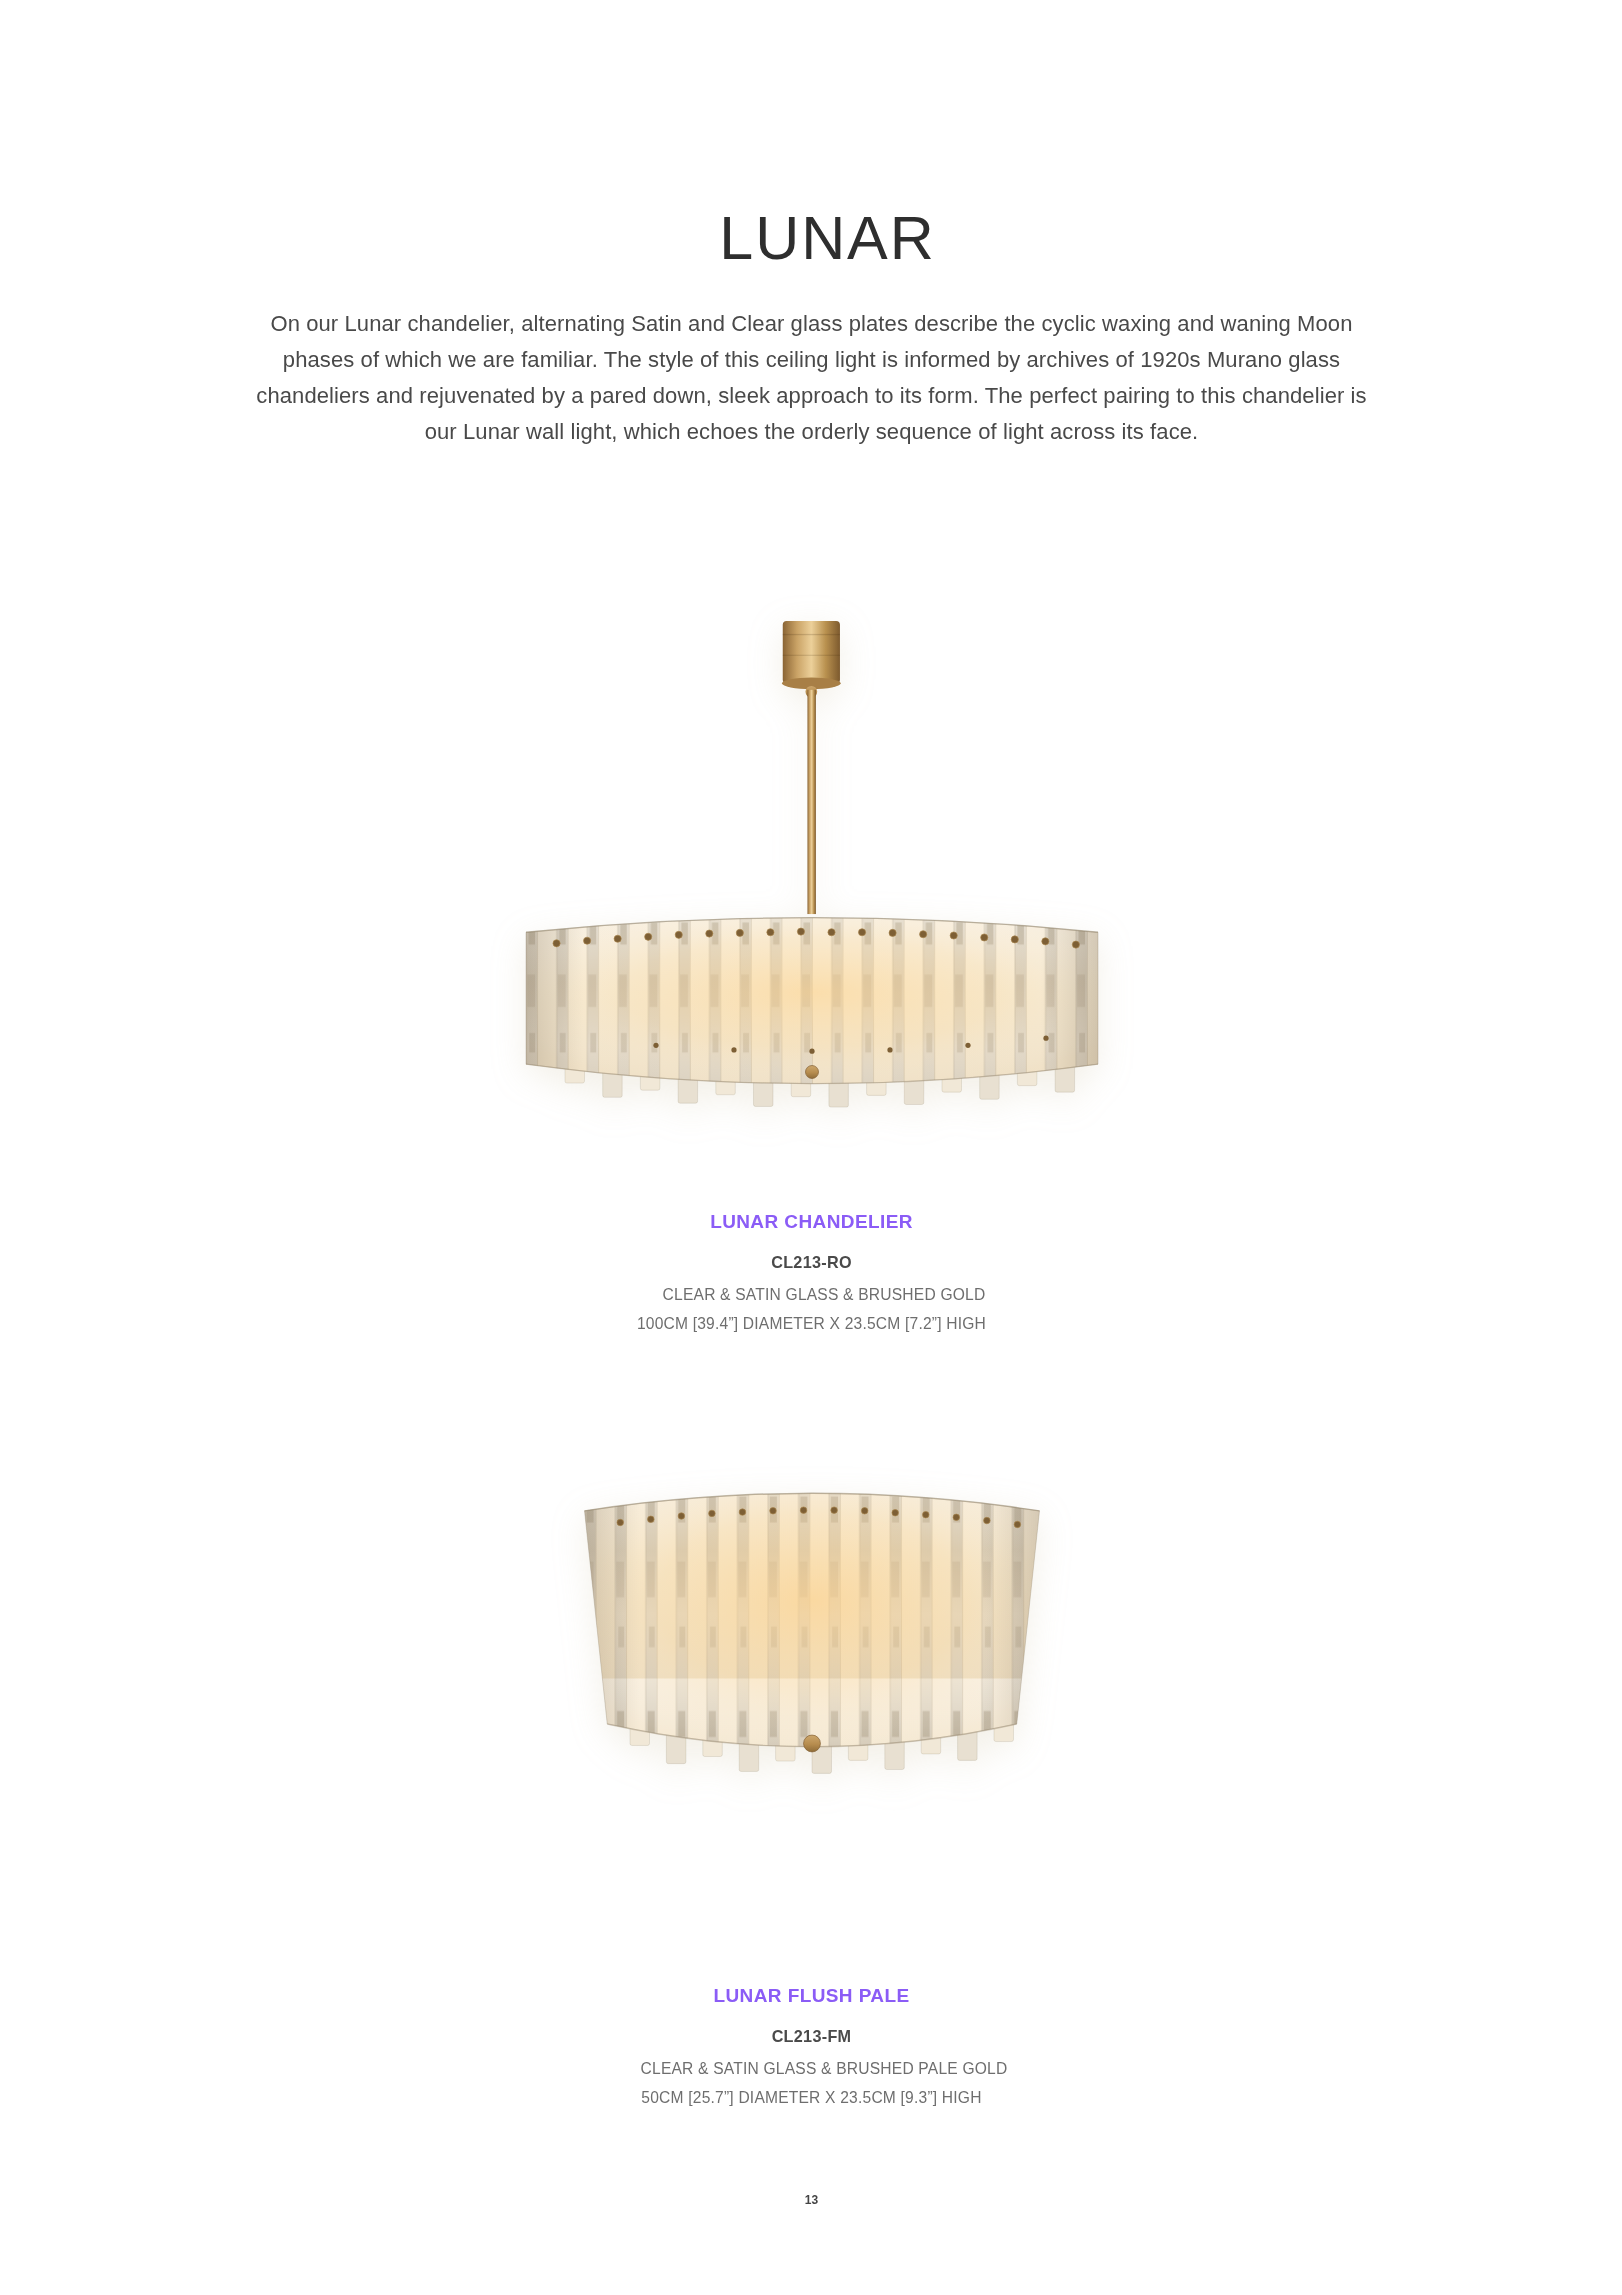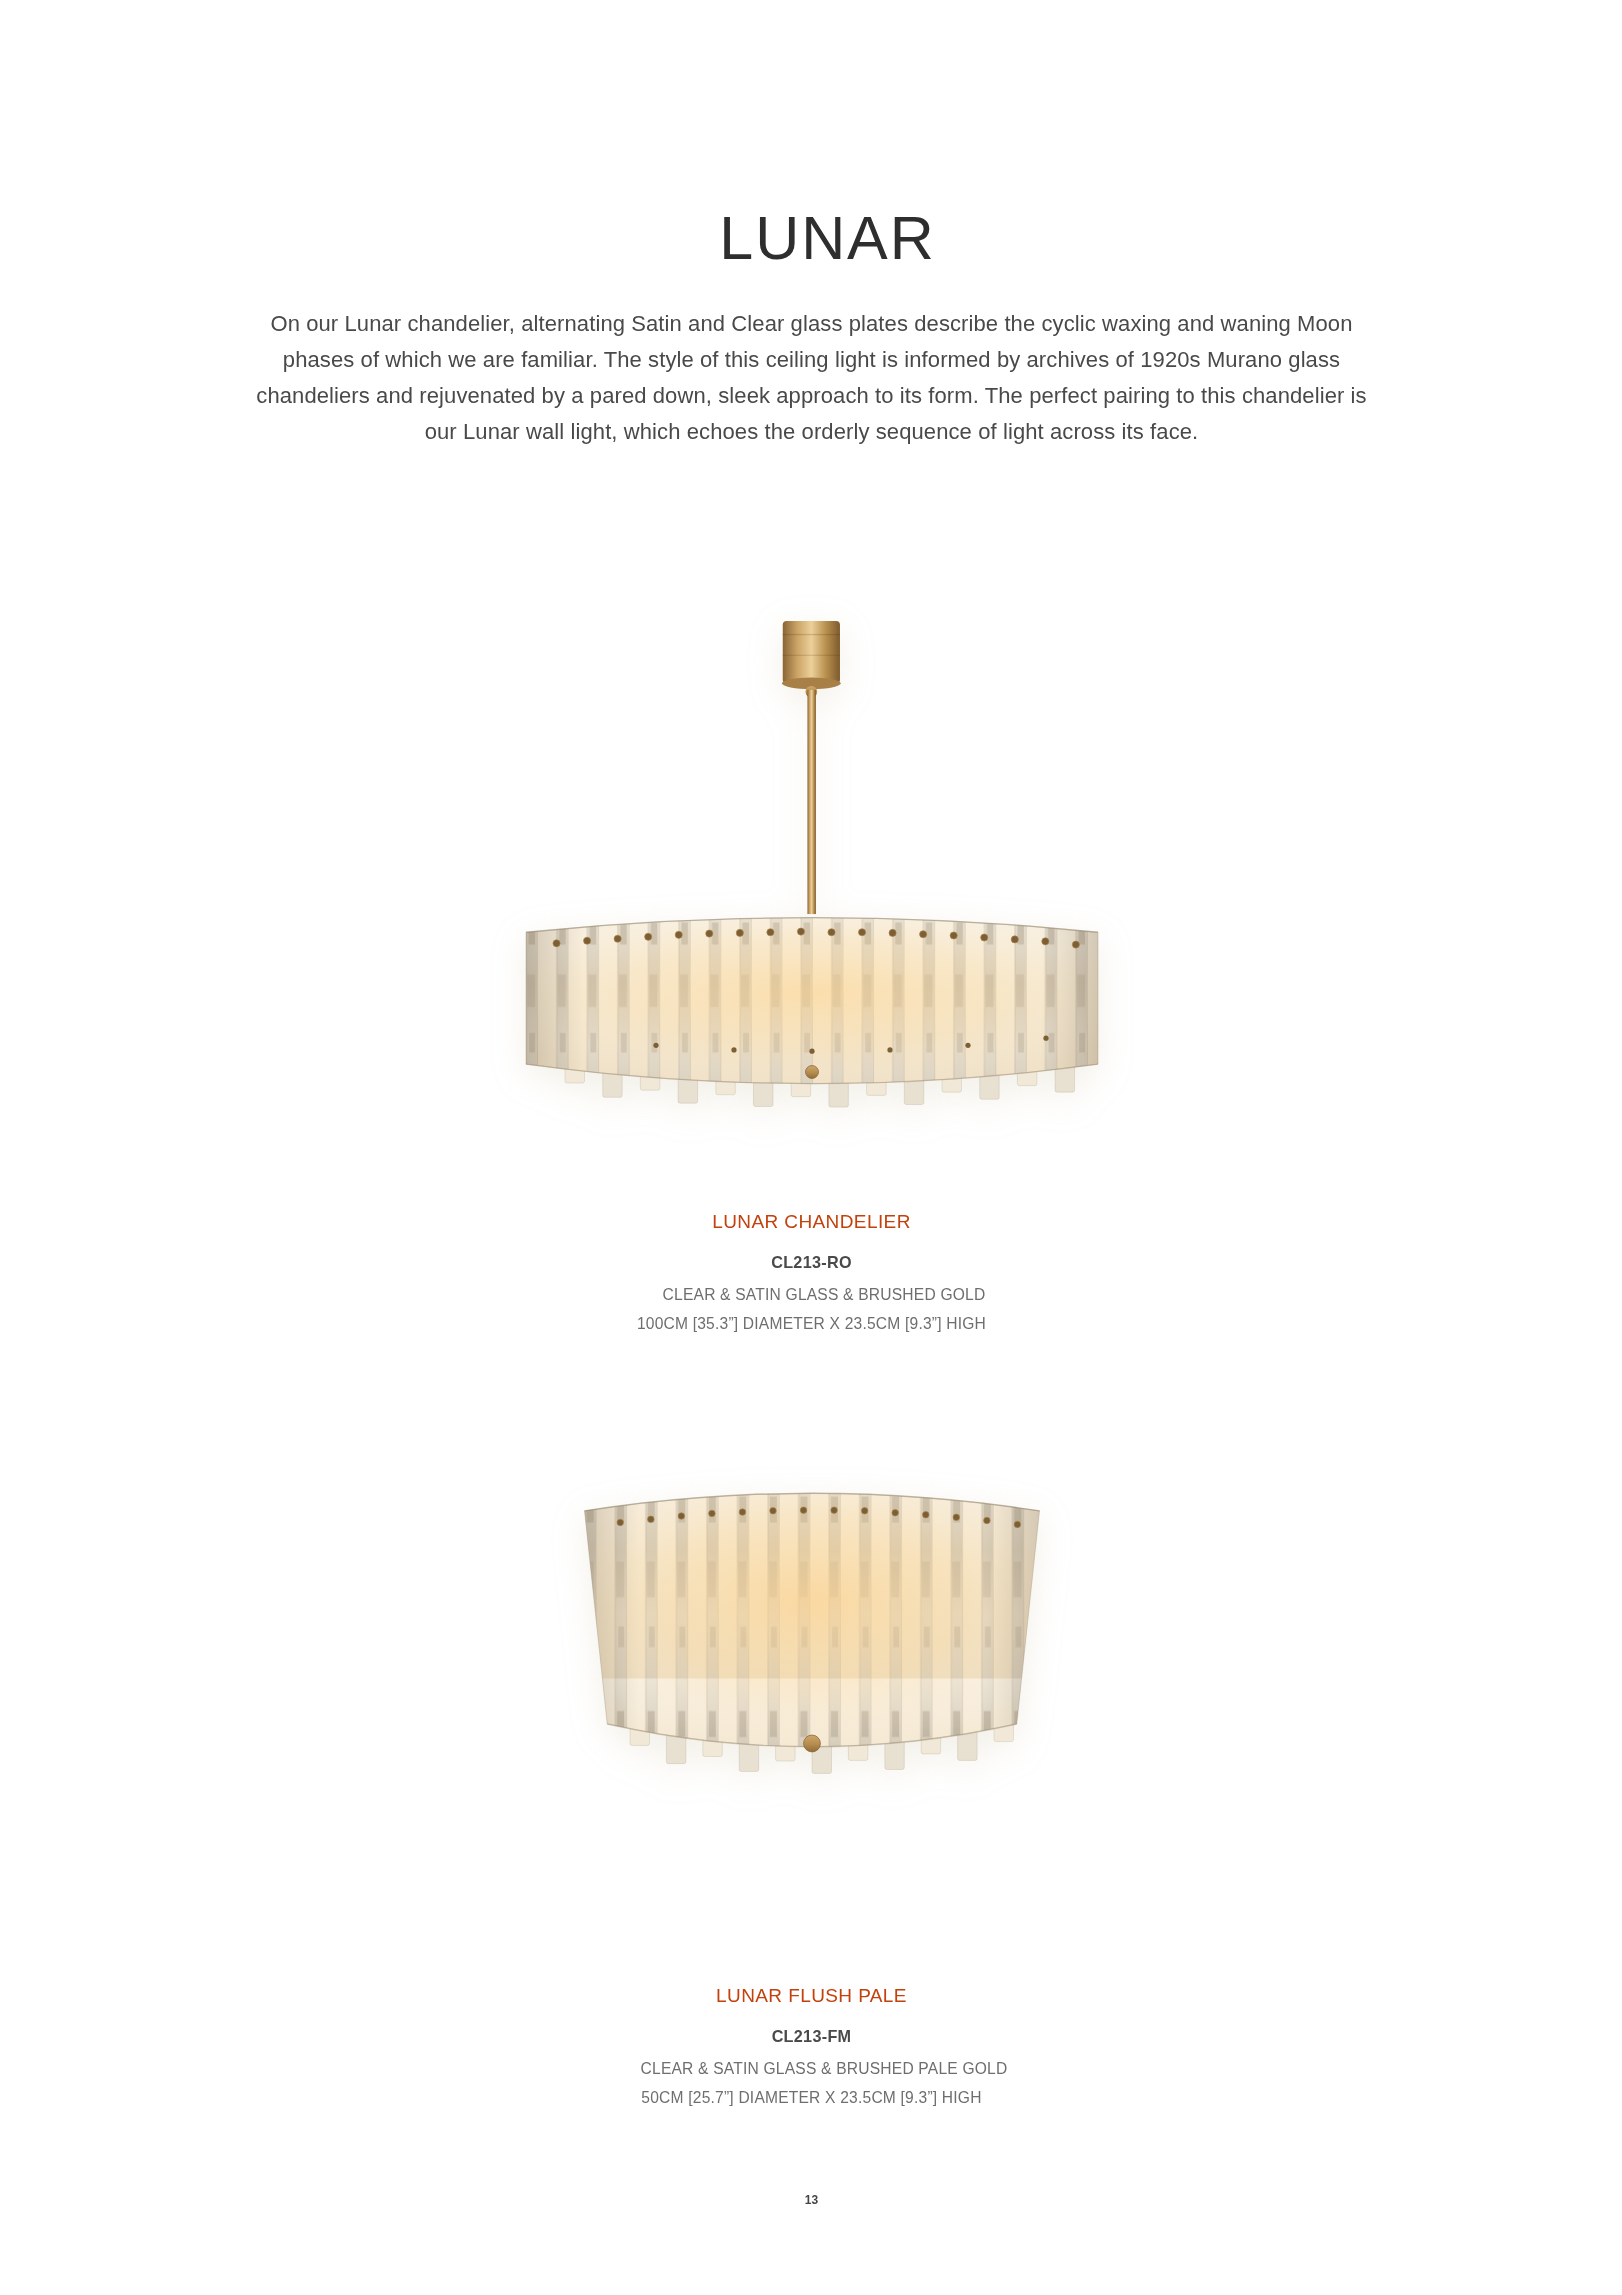--- a/index.html
+++ b/index.html
@@ -23,21 +23,21 @@
 
   figure{margin:0;padding:0;position:absolute;}
   .fig-chandelier{top:617px;left:50%;transform:translateX(-50%);}
   .fig-flush{top:1464px;left:50%;transform:translateX(-50%);}
   figure svg{display:block;filter:drop-shadow(0 9px 17px rgba(190,170,130,0.18));}
 
   .caption{position:absolute;left:0;width:100%;text-align:center;}
   .caption-1{top:1210px;}
   .caption-2{top:1984px;}
   .caption .pname{
-    font-size:19px;font-weight:normal;color:#c2410c;
+    font-size:19px;font-weight:bold;color:#8b5cf6;
     letter-spacing:0.4px;line-height:23.4px;
   }
   .caption .pcode{
     margin-top:20px;font-size:16.2px;font-weight:bold;color:#4a4a4a;
     letter-spacing:0.3px;line-height:19.5px;
   }
   .caption .pmat{margin-top:10.4px;font-size:15.6px;color:#6e6e6e;line-height:23.4px;letter-spacing:0.2px;margin-left:25px;}
   .caption .pdim{margin-top:5.2px;font-size:15.6px;color:#6e6e6e;line-height:23.4px;letter-spacing:0.2px;}
 
   .pageno{
@@ -172,21 +172,21 @@
         </g>
         <circle cx="470" cy="270" r="10" fill="url(#c-brassV)" stroke="#7d5a2e" stroke-width="1"></circle>
       </g>
     </svg>
   </figure>
 
   <div class="caption caption-1">
     <div class="pname">LUNAR CHANDELIER</div>
     <div class="pcode">CL213-RO</div>
     <div class="pmat">CLEAR &amp; SATIN GLASS &amp; BRUSHED GOLD</div>
-    <div class="pdim">100CM [35.3”] DIAMETER X 23.5CM [9.3”] HIGH</div>
+    <div class="pdim">100CM [39.4”] DIAMETER X 23.5CM [7.2”] HIGH</div>
   </div>
 
   <figure class="fig-flush">
     <svg width="494" height="364" viewBox="0 0 760 560">
       <defs>
         <linearGradient id="f-brassV" x1="0" y1="0" x2="0" y2="1">
           <stop offset="0" stop-color="#cda76c"></stop>
             <stop offset="0.55" stop-color="#b68c4e"></stop>
           <stop offset="1" stop-color="#8f6c38"></stop>
         </linearGradient>

